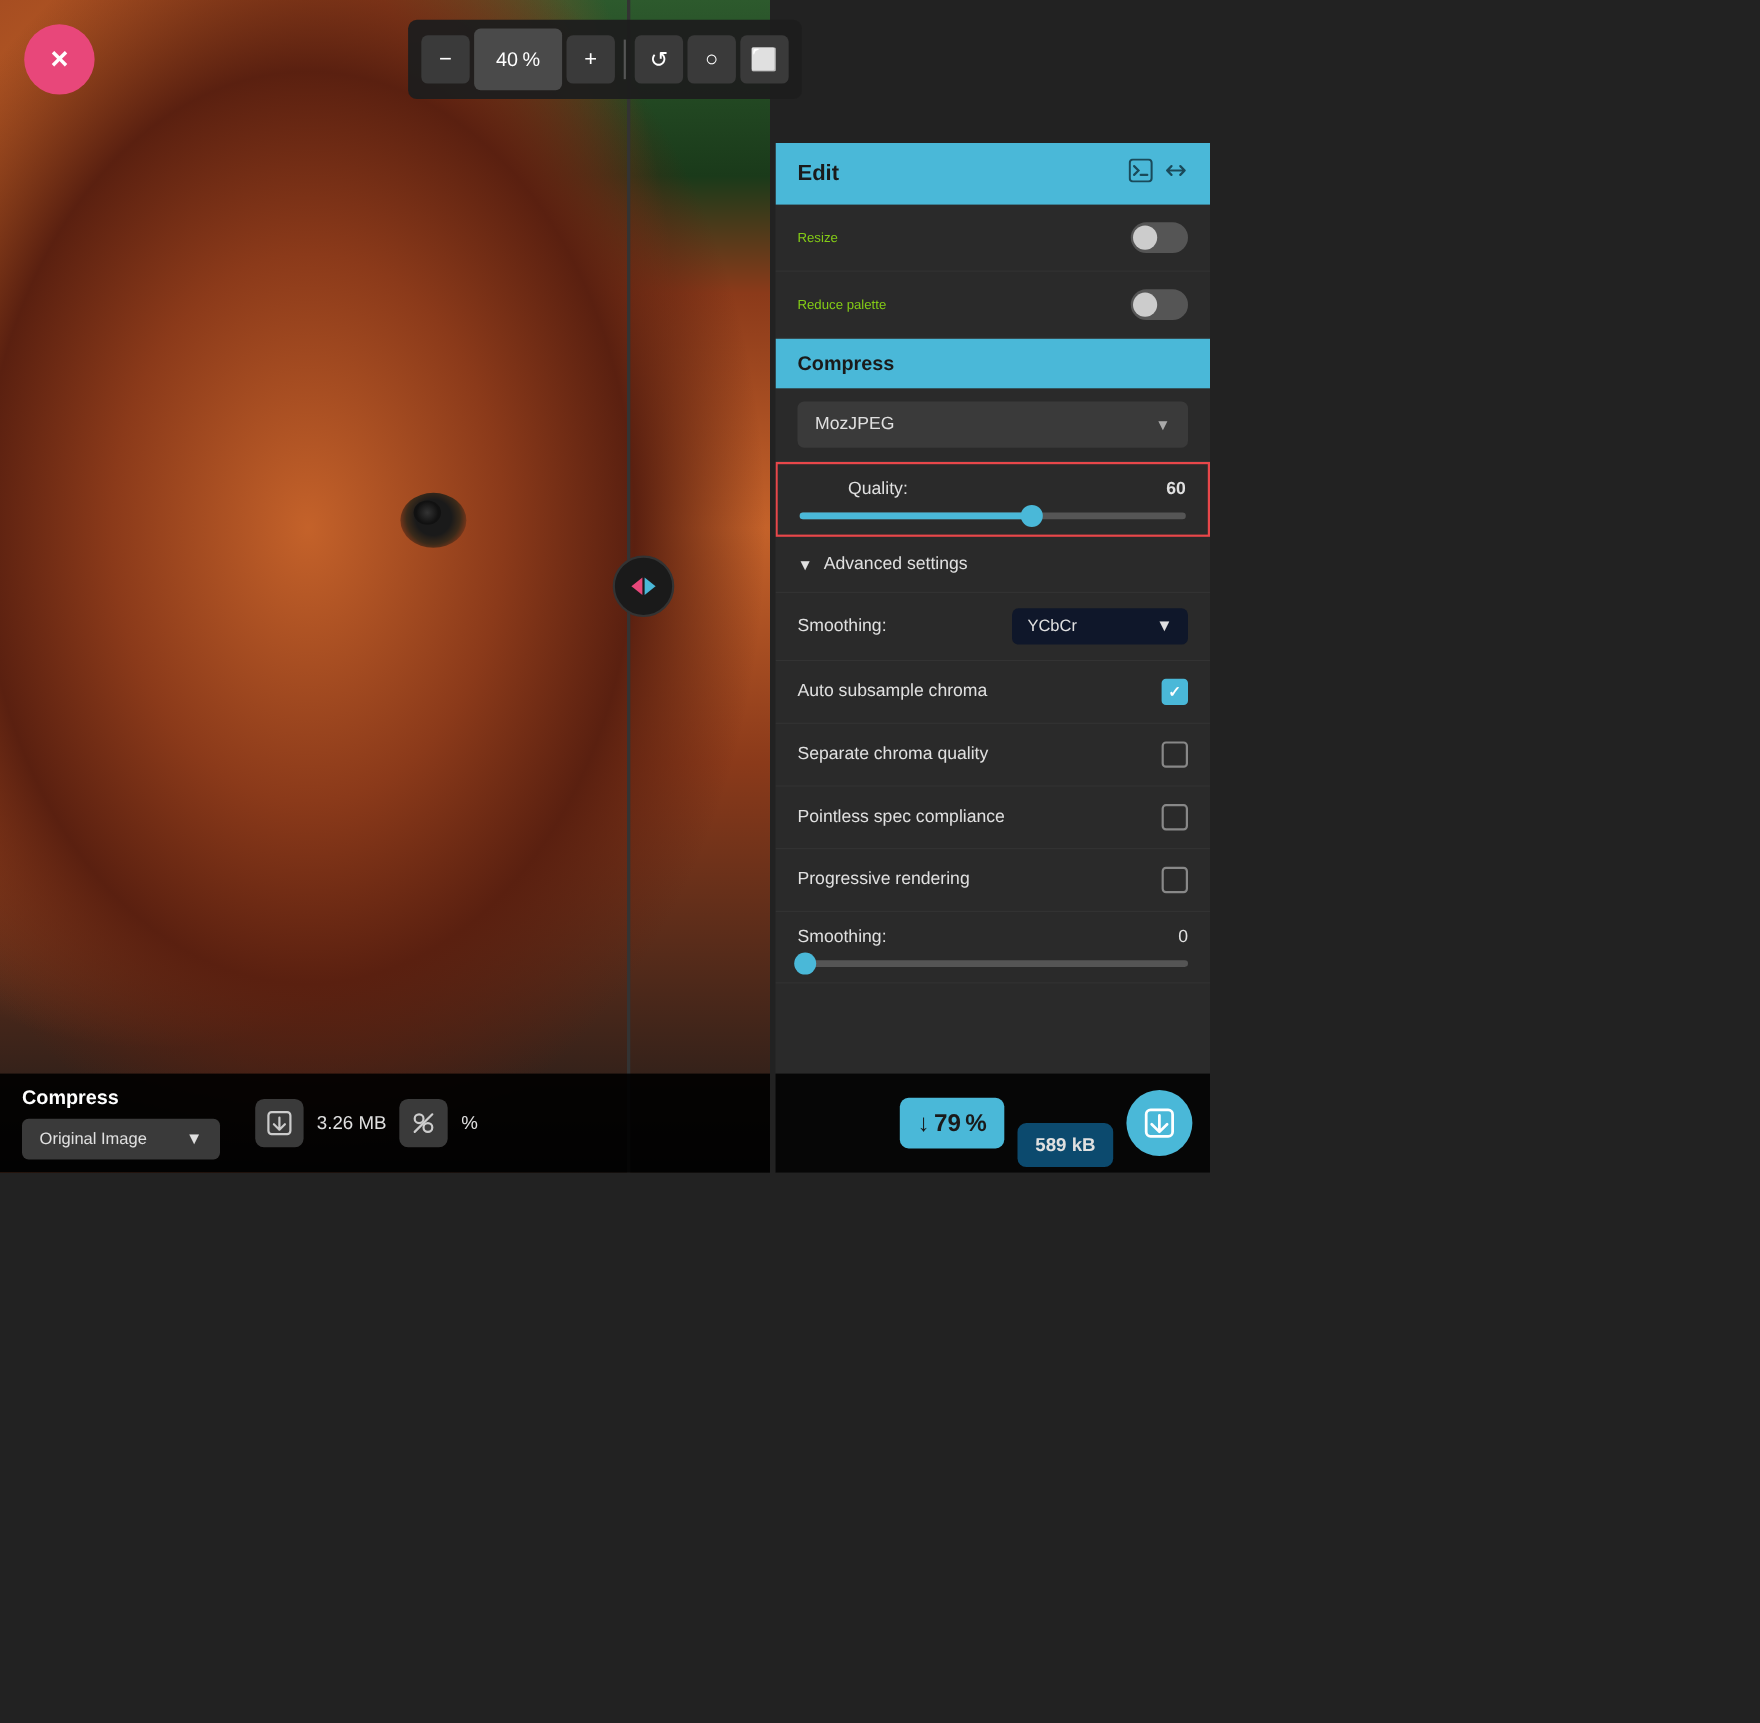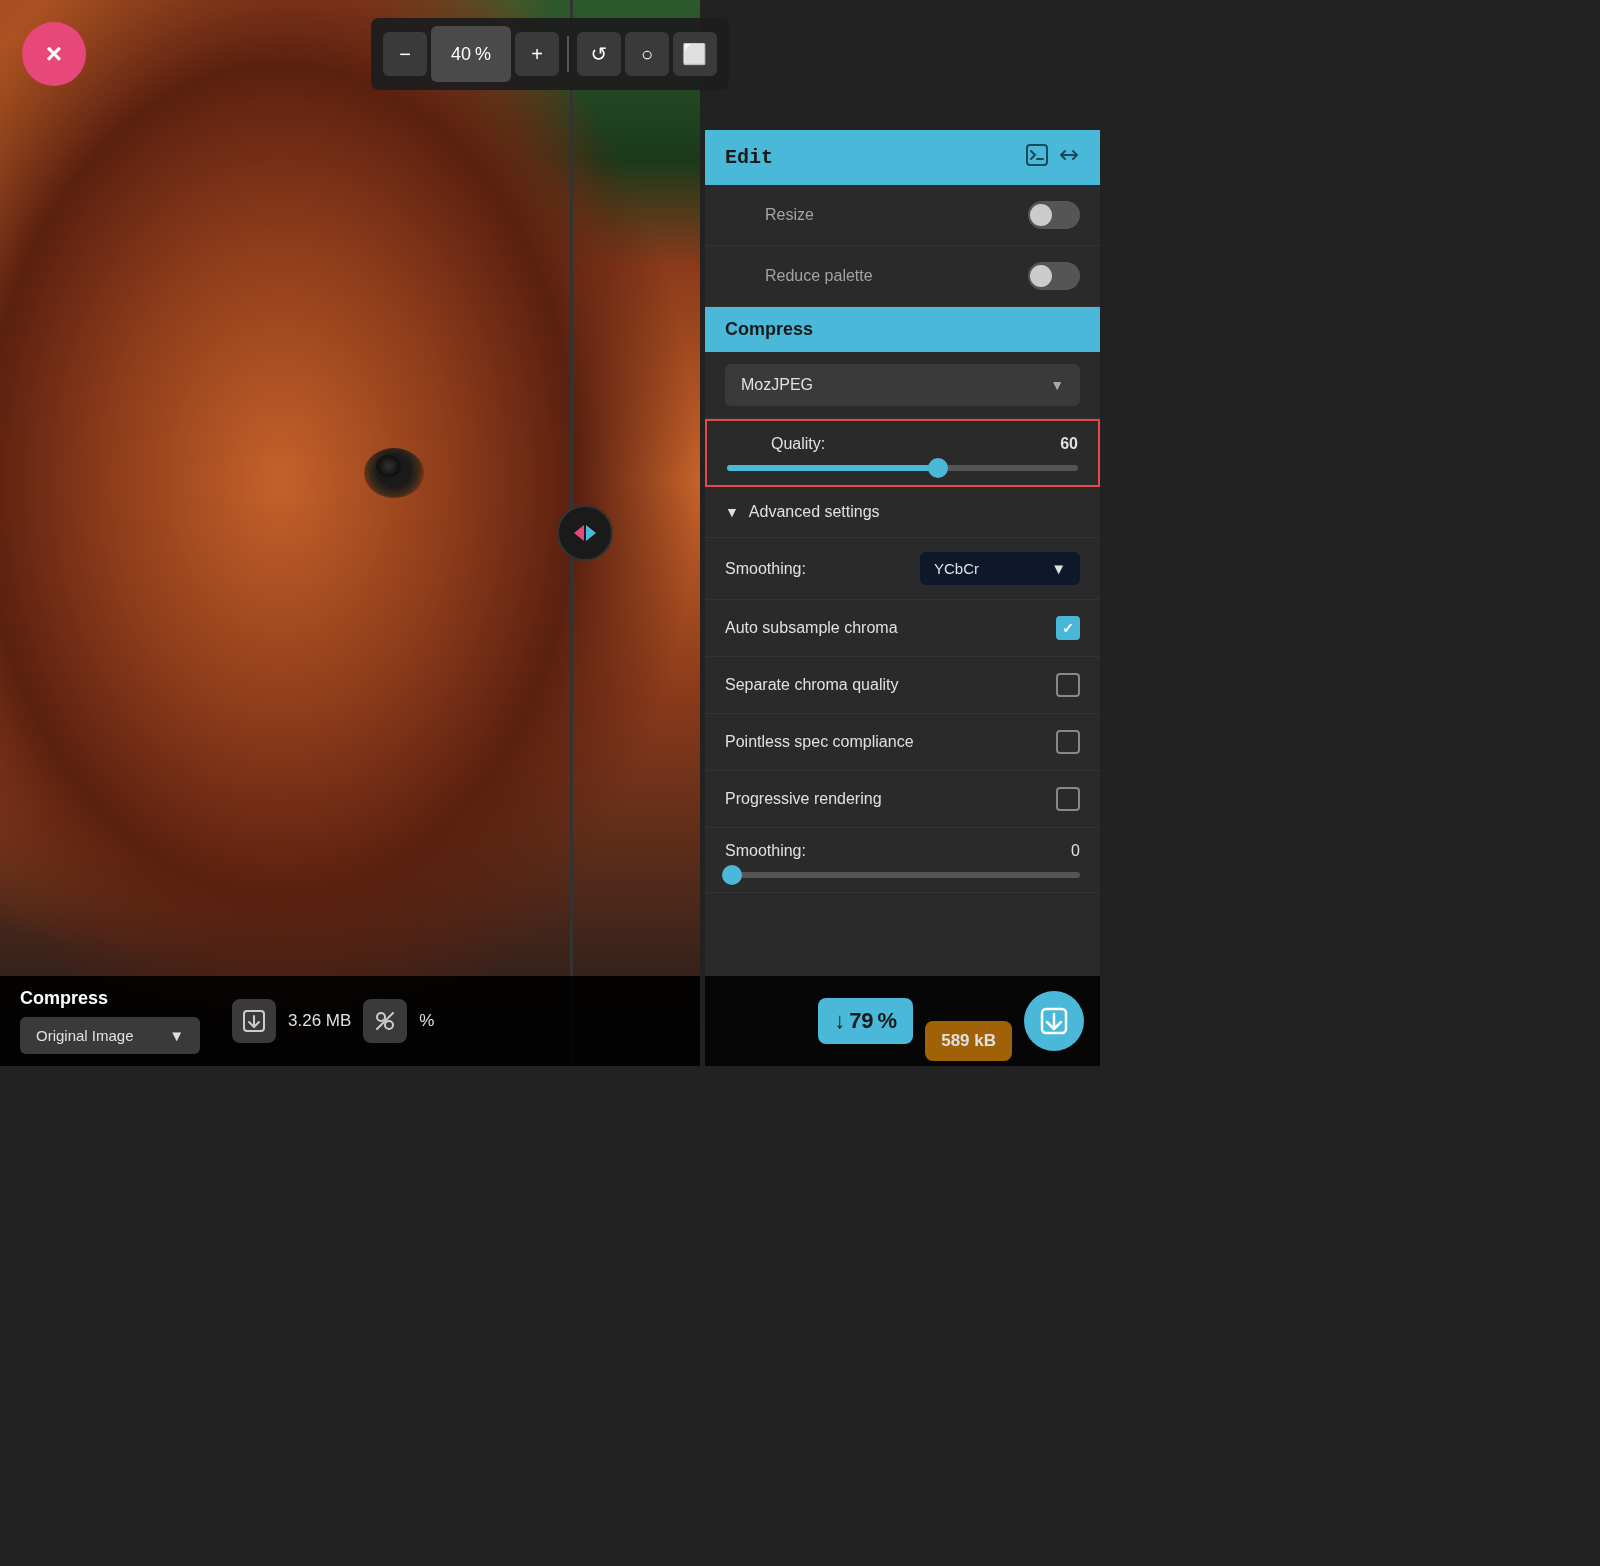--- a/index.html
+++ b/index.html
@@ -186,21 +186,20 @@
       overflow-y: auto;
     }
 
     
     .edit-header {
       background: #4ab8d8;
       padding: 14px 20px;
       display: flex;
       align-items: center;
       justify-content: space-between;
-      font-family: Liberation Mono, monospace;
     }
 
     .edit-title {
       color: #1a1a1a;
       font-size: 20px;
       font-weight: 700;
     }
 
     .edit-header-icons {
       display: flex;
@@ -218,23 +217,22 @@
     
     .setting-row {
       display: flex;
       align-items: center;
       justify-content: space-between;
       padding: 16px 20px;
       border-bottom: 1px solid #333;
     }
 
     .setting-label {
-      color: #a3a3a3;
-      font-size: 16px;
-      margin-left: 40px;
+      color: #84cc16;
+      font-size: 12px;
     }
 
     
     .toggle {
       width: 52px;
       height: 28px;
       background: #555;
       border-radius: 14px;
       position: relative;
       cursor: pointer;
@@ -563,21 +561,21 @@
       font-size: 22px;
       font-weight: 700;
       padding: 10px 16px;
       border-radius: 8px;
       display: flex;
       align-items: center;
       gap: 4px;
     }
 
     .file-size-badge {
-      background: #a16207;
+      background: #0c4a6e;
       color: #e0e0e0;
       font-size: 17px;
       font-weight: 600;
       padding: 10px 16px;
       border-radius: 8px;
       margin-top: 40px;
     }
 
     .save-btn {
       width: 60px;

